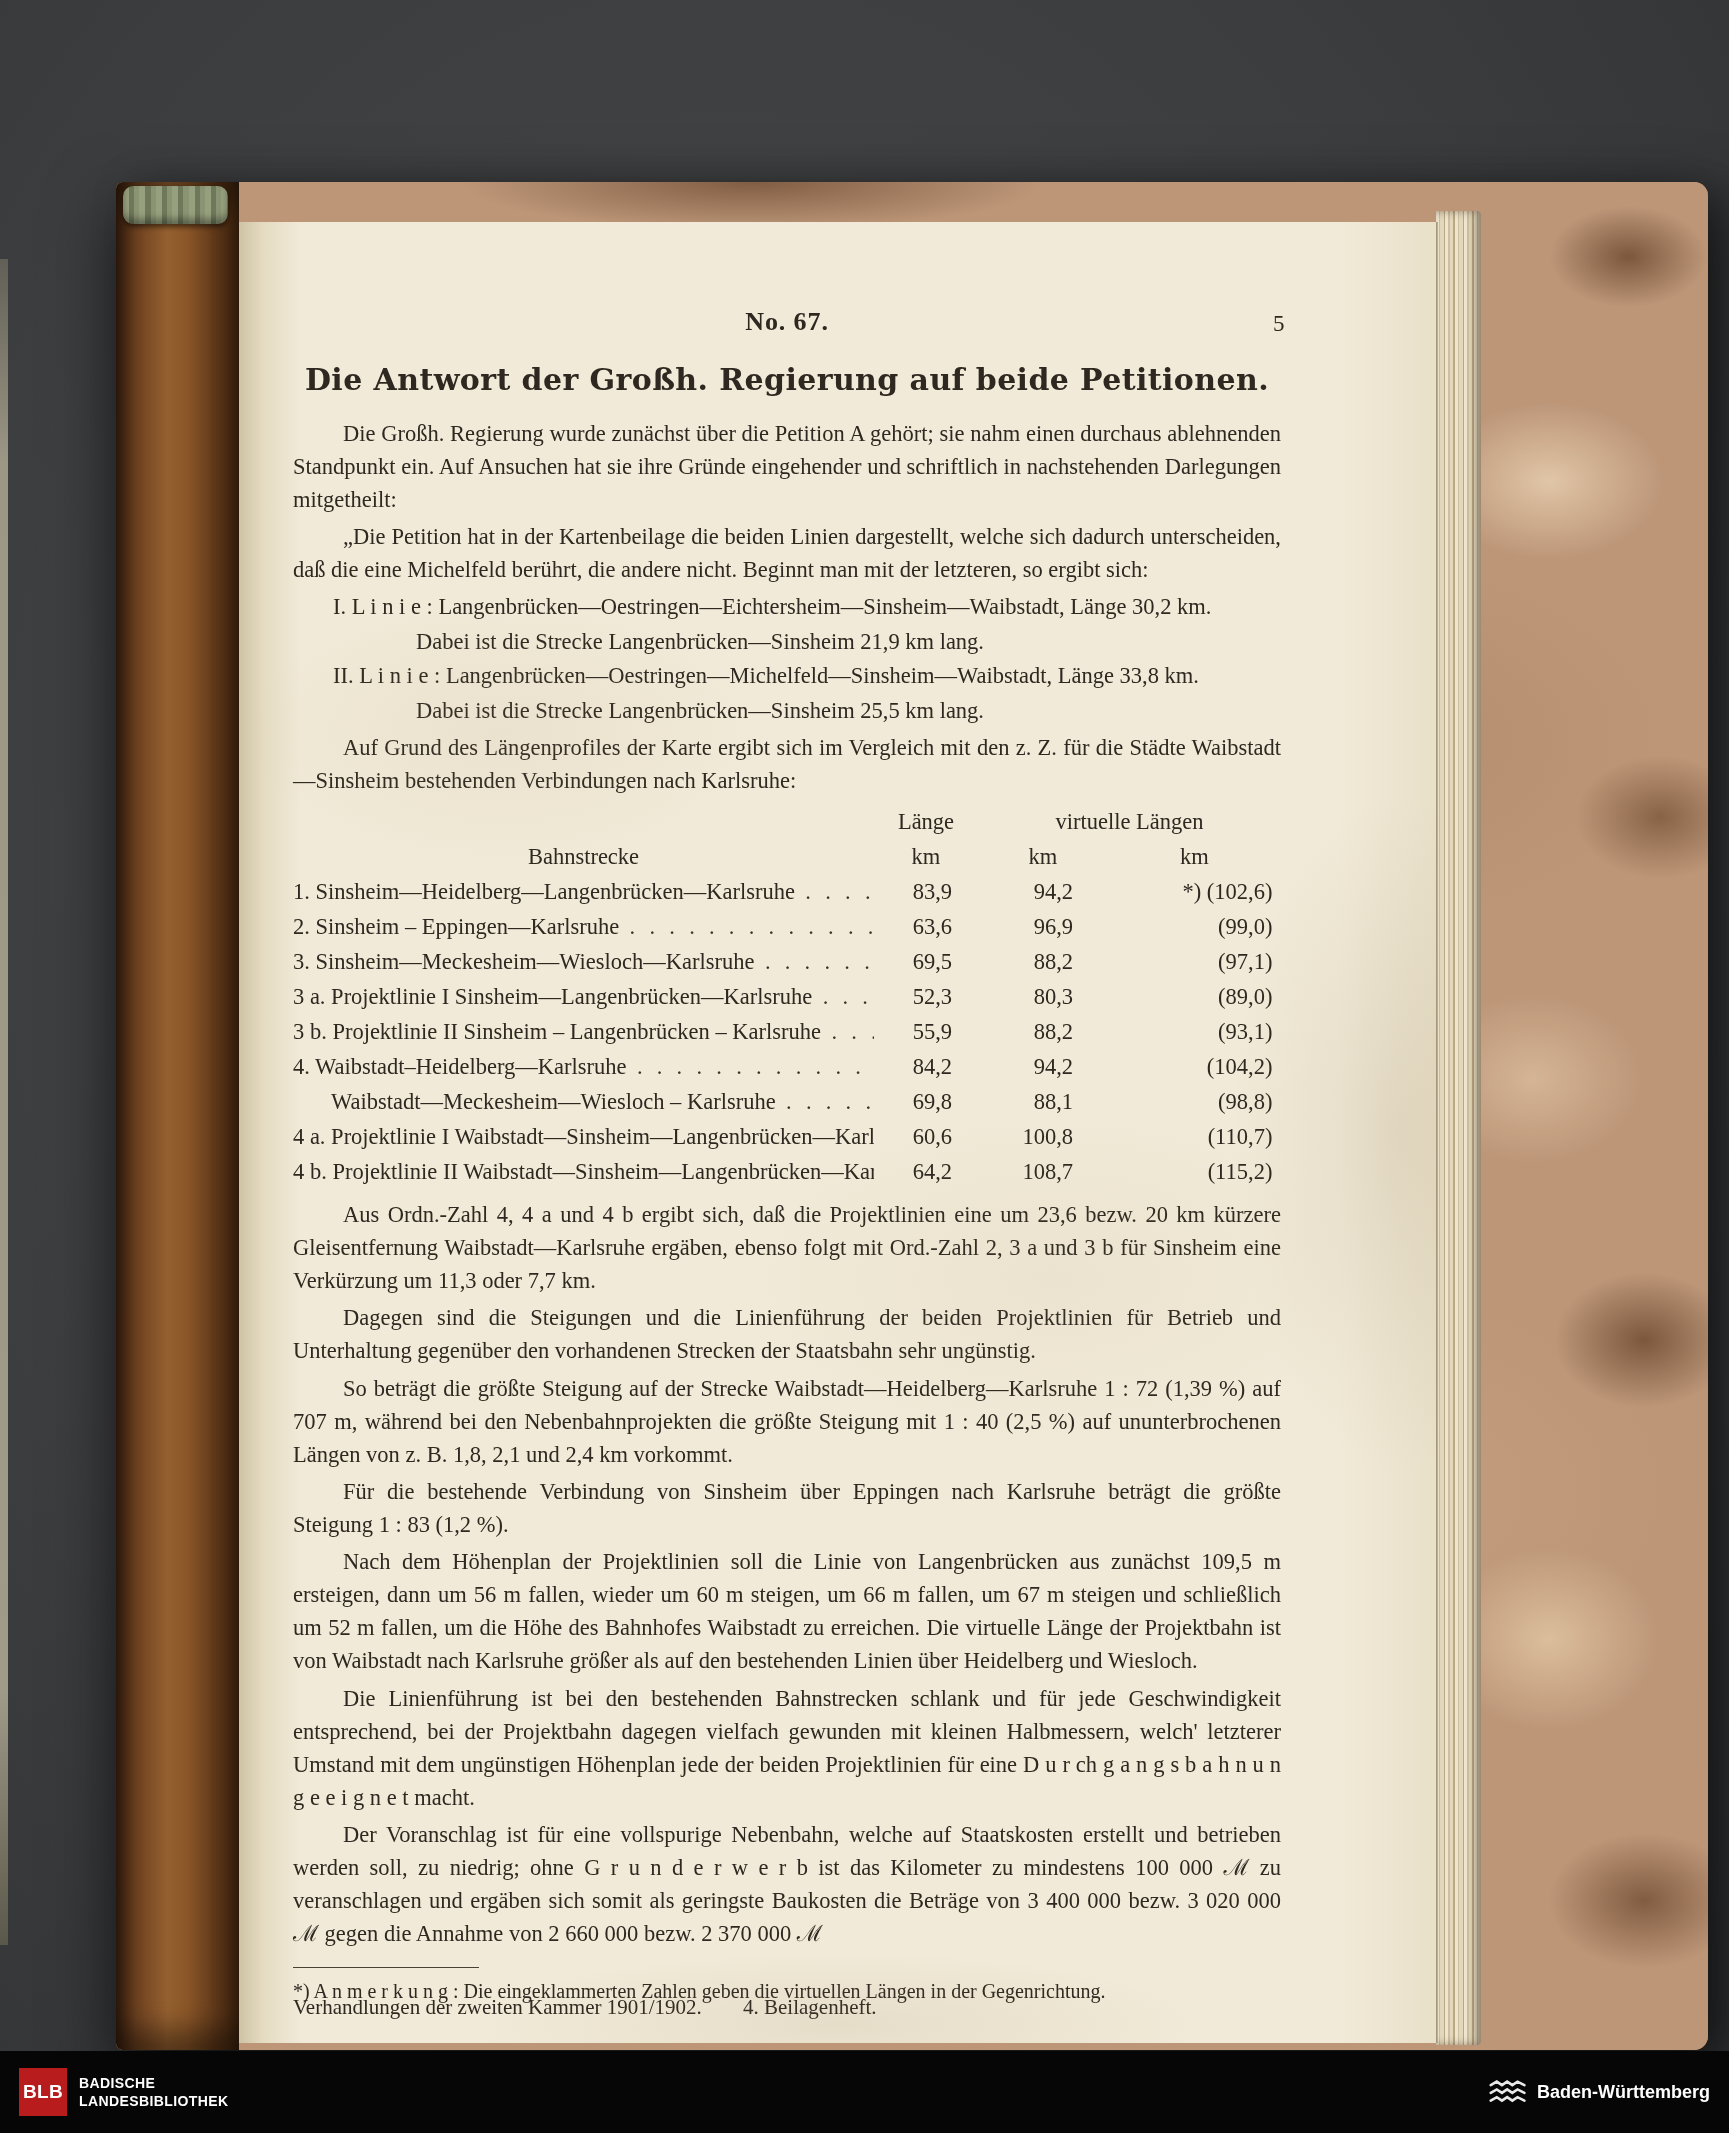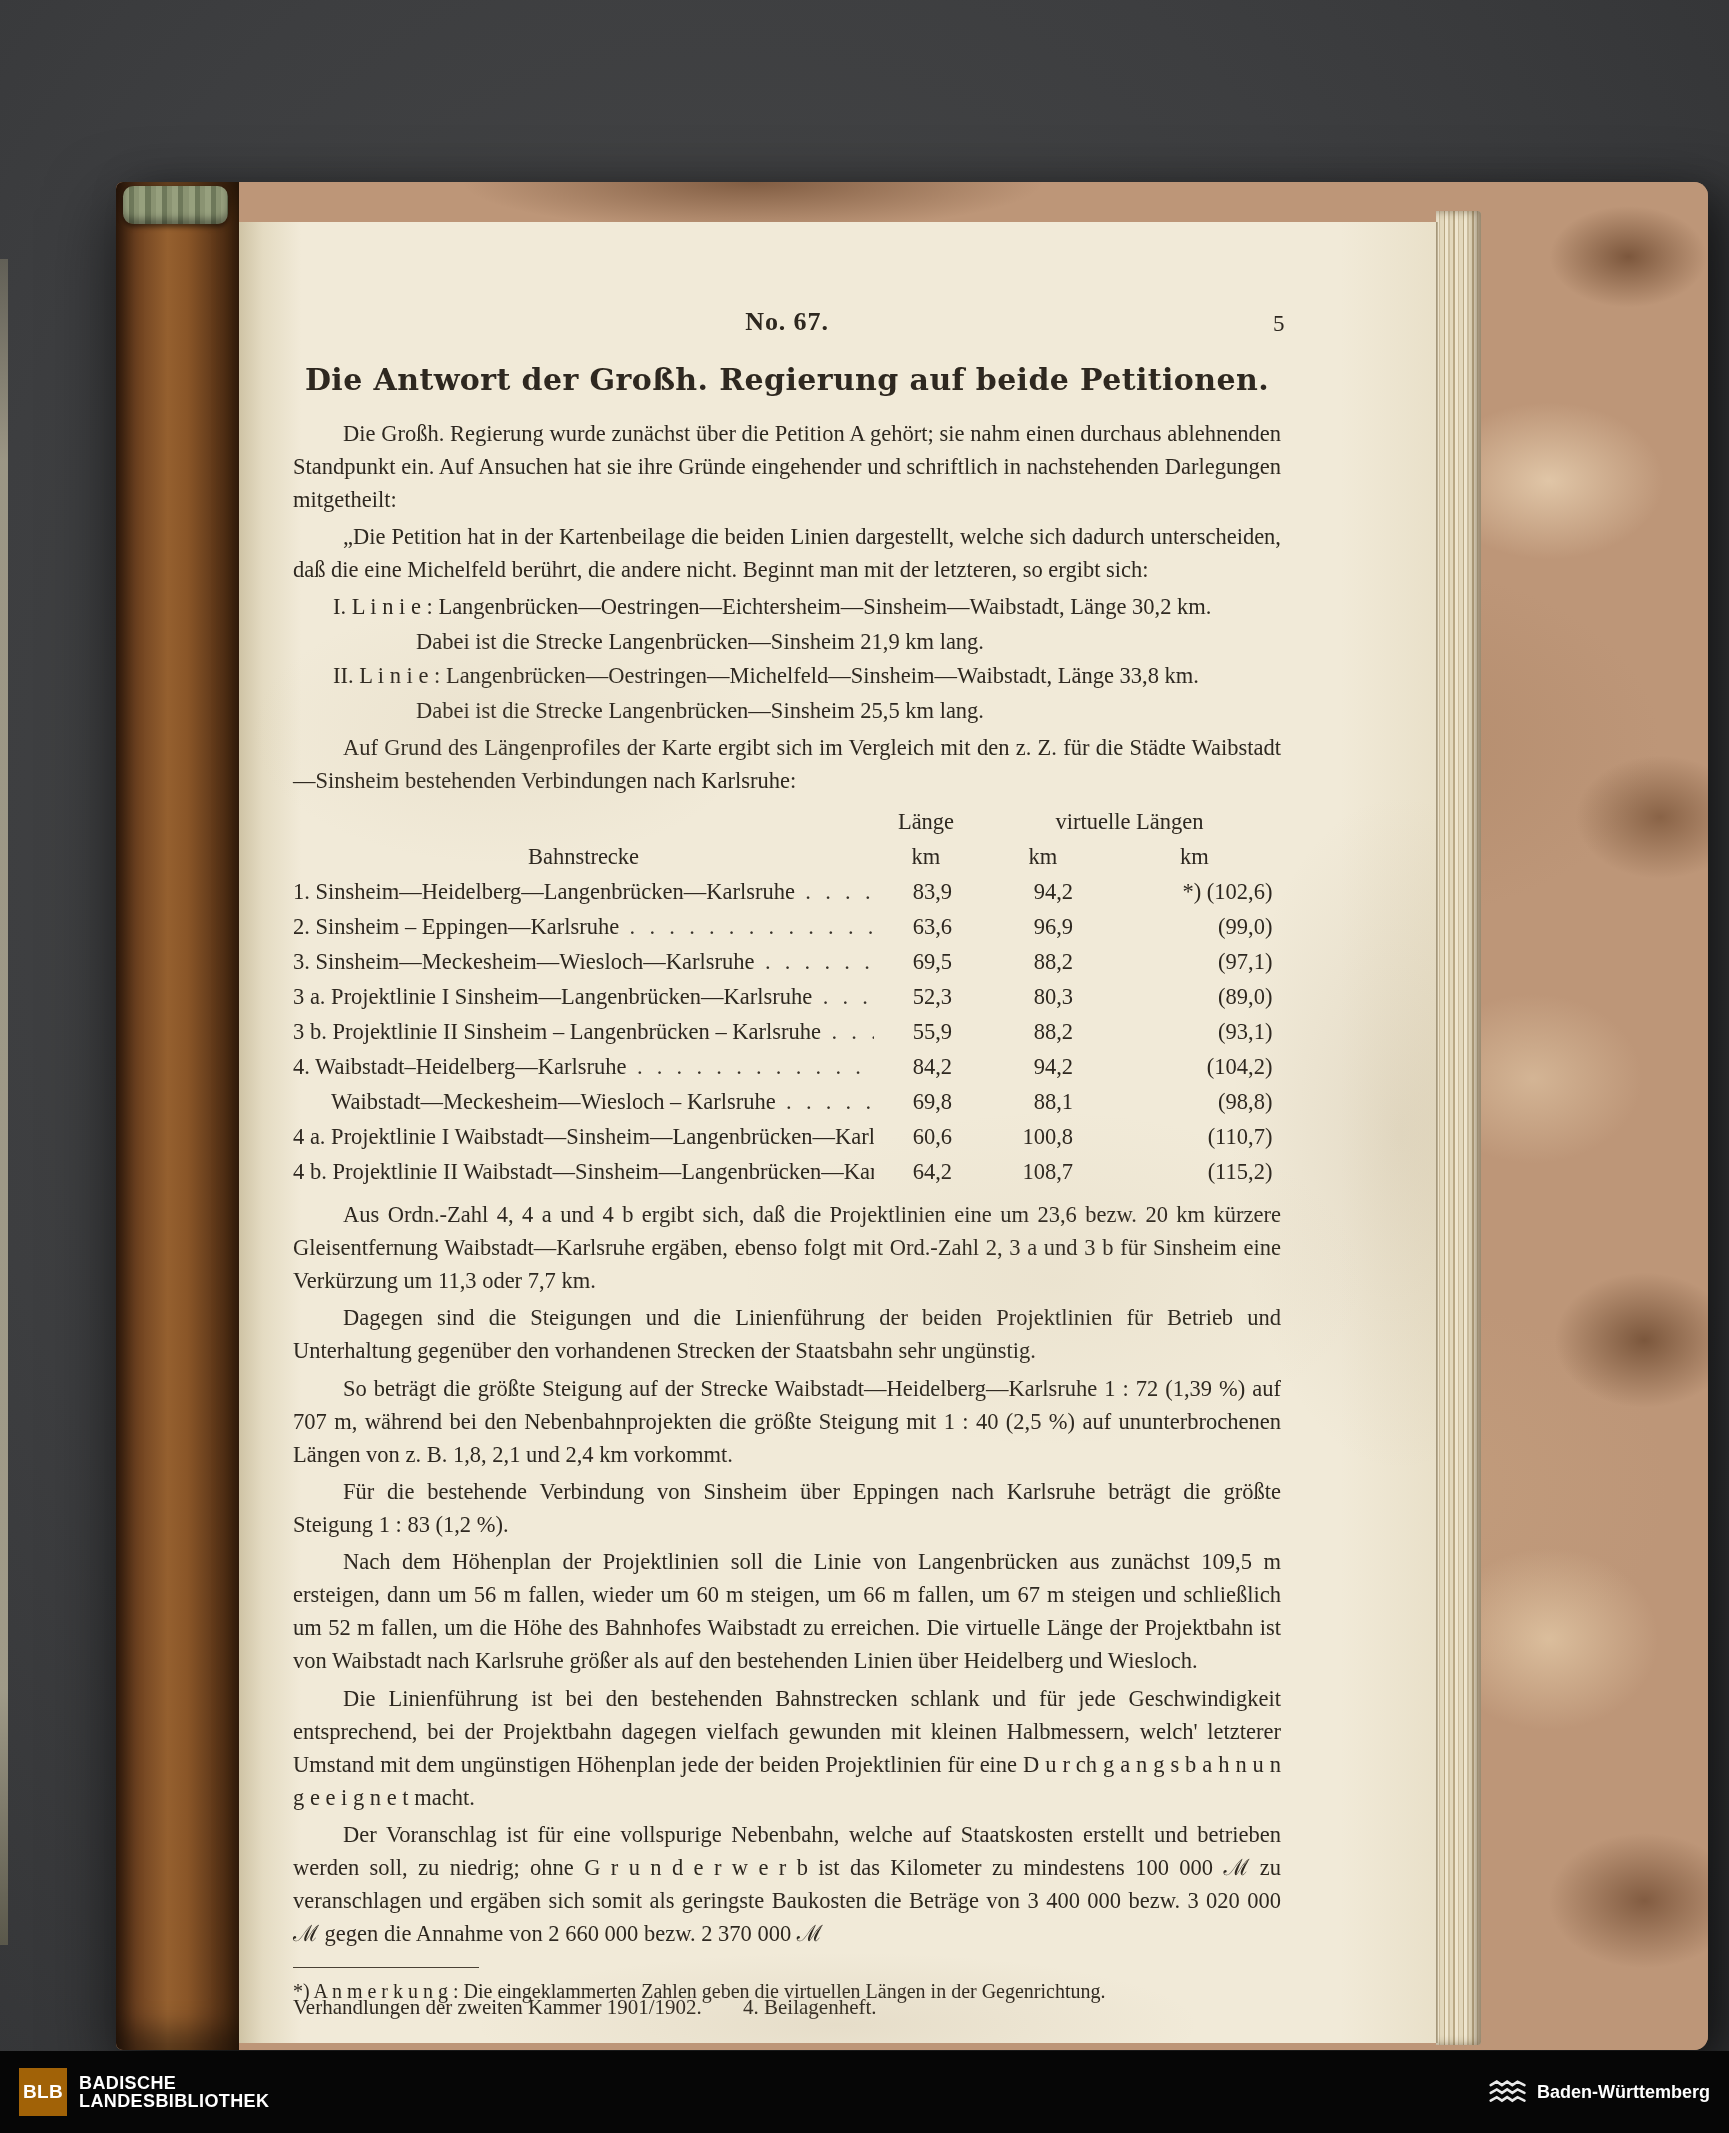--- a/index.html
+++ b/index.html
@@ -120,25 +120,25 @@
   
   .viewer-bar {
     position:absolute; left:0; right:0; bottom:0; height:82px;
     background:#060606;
     display:flex; align-items:center; justify-content:space-between;
     padding:0 19px;
     font-family:"Liberation Sans", sans-serif;
   }
   .logo-link { display:flex; align-items:center; gap:12px; text-decoration:none; cursor:pointer; }
   .blb-badge {
-    width:48px; height:48px; background:#a16207; color:#fff;
+    width:48px; height:48px; background:#b91c1c; color:#fff;
     display:flex; align-items:center; justify-content:center;
     font-weight:bold; font-size:19px; letter-spacing:0.4px;
   }
-  .blb-name { display:flex; flex-direction:column; color:#fff; font-weight:bold; font-size:18px; line-height:18px; letter-spacing:0.4px; }
+  .blb-name { display:flex; flex-direction:column; color:#fff; font-weight:bold; font-size:14px; line-height:18px; letter-spacing:0.4px; }
   .bw-logo { color:#fff; font-weight:bold; font-size:18px; gap:10.4px; }
   .antlers { display:block; }
 </style>
 </head>
 <body>
 
 <div class="stage">
   <div class="edge-sliver"></div>
 
   <div class="book">

